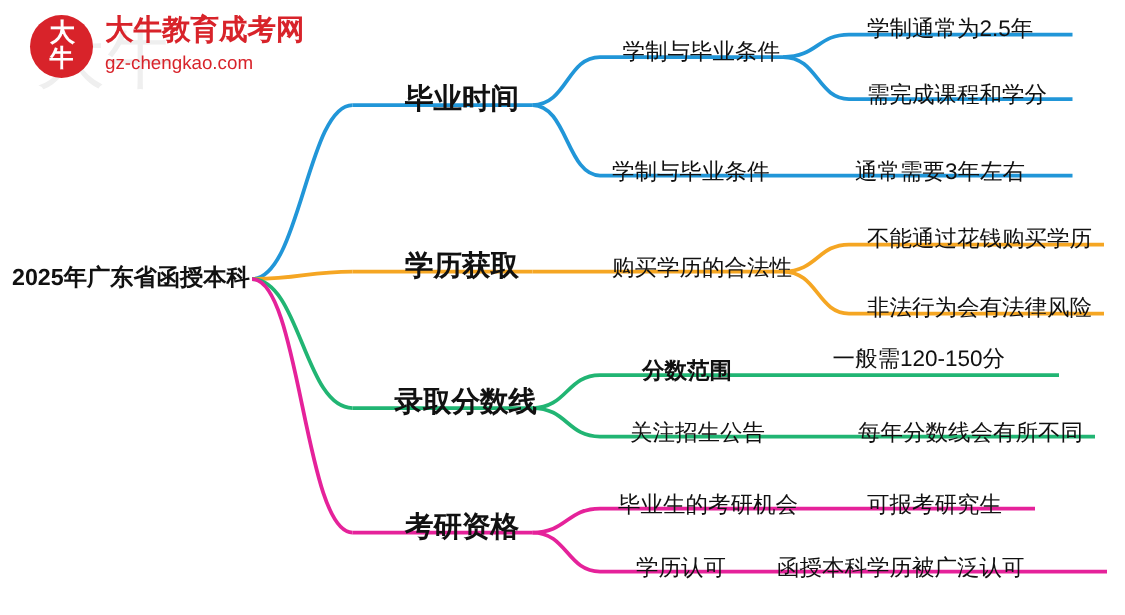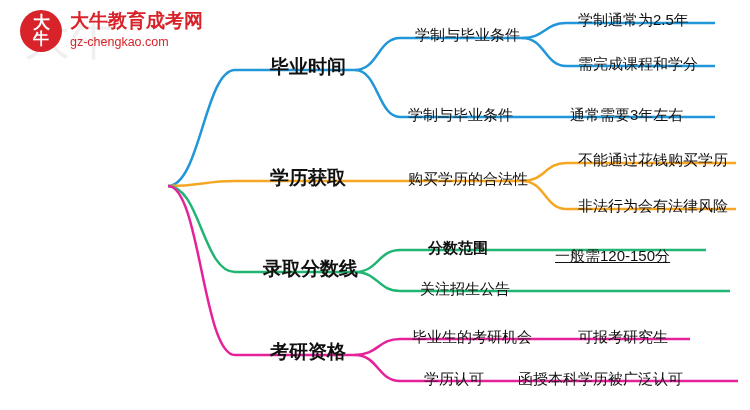--- a/index.html
+++ b/index.html
@@ -171,36 +171,38 @@
     <path d="M355,355 C378,355 378,339 400,339" fill="none" stroke="#e5229a" stroke-width="2.5"></path>
     <path d="M400,339 L522,339" fill="none" stroke="#e5229a" stroke-width="2.5"></path>
     <path d="M522,339 L566,339" fill="none" stroke="#e5229a" stroke-width="2.5"></path>
     <path d="M566,339 L690,339" fill="none" stroke="#e5229a" stroke-width="2.5"></path>
     <path d="M355,355 C378,355 378,381 400,381" fill="none" stroke="#e5229a" stroke-width="2.5"></path>
     <path d="M400,381 L522,381" fill="none" stroke="#e5229a" stroke-width="2.5"></path>
     <path d="M522,381 L566,381" fill="none" stroke="#e5229a" stroke-width="2.5"></path>
     <path d="M566,381 L738,381" fill="none" stroke="#e5229a" stroke-width="2.5"></path>
   </svg>
 
+  <div class="node root-node" style="left:8px; top:177px;">2025年广东省函授本科</div>
 
   <div class="node lvl1" style="left:270px; top:57px;">毕业时间</div>
   <div class="node lvl1" style="left:270px; top:168px;">学历获取</div>
   <div class="node lvl1" style="left:263px; top:259px;">录取分数线</div>
   <div class="node lvl1" style="left:270px; top:342px;">考研资格</div>
 
   <div class="node lvl2" style="left:415px; top:27px;">学制与毕业条件</div>
   <div class="node lvl2" style="left:408px; top:107px;">学制与毕业条件</div>
   <div class="node lvl2" style="left:408px; top:171px;">购买学历的合法性</div>
   <div class="node lvl2" style="left:428px; top:240px;font-weight:bold;">分数范围</div>
   <div class="node lvl2" style="left:420px; top:281px;">关注招生公告</div>
   <div class="node lvl2" style="left:412px; top:329px;">毕业生的考研机会</div>
   <div class="node lvl2" style="left:424px; top:371px;">学历认可</div>
 
   <div class="node lvl3" style="left:578px; top:12px;">学制通常为2.5年</div>
   <div class="node lvl3" style="left:578px; top:56px;">需完成课程和学分</div>
   <div class="node lvl3" style="left:570px; top:107px;">通常需要3年左右</div>
   <div class="node lvl3" style="left:578px; top:152px;">不能通过花钱购买学历</div>
   <div class="node lvl3" style="left:578px; top:198px;">非法行为会有法律风险</div>
-  <div class="node lvl3" style="left:555px; top:248px;text-decoration:underline;">一般需120-150分</div>
+  <div class="node lvl3" style="left:555px; top:232px;">一般需120-150分</div>
+  <div class="node lvl3" style="left:572px; top:281px;">每年分数线会有所不同</div>
   <div class="node lvl3" style="left:578px; top:329px;">可报考研究生</div>
   <div class="node lvl3" style="left:518px; top:371px;">函授本科学历被广泛认可</div>
 
 </div>
 
 </body></html>

